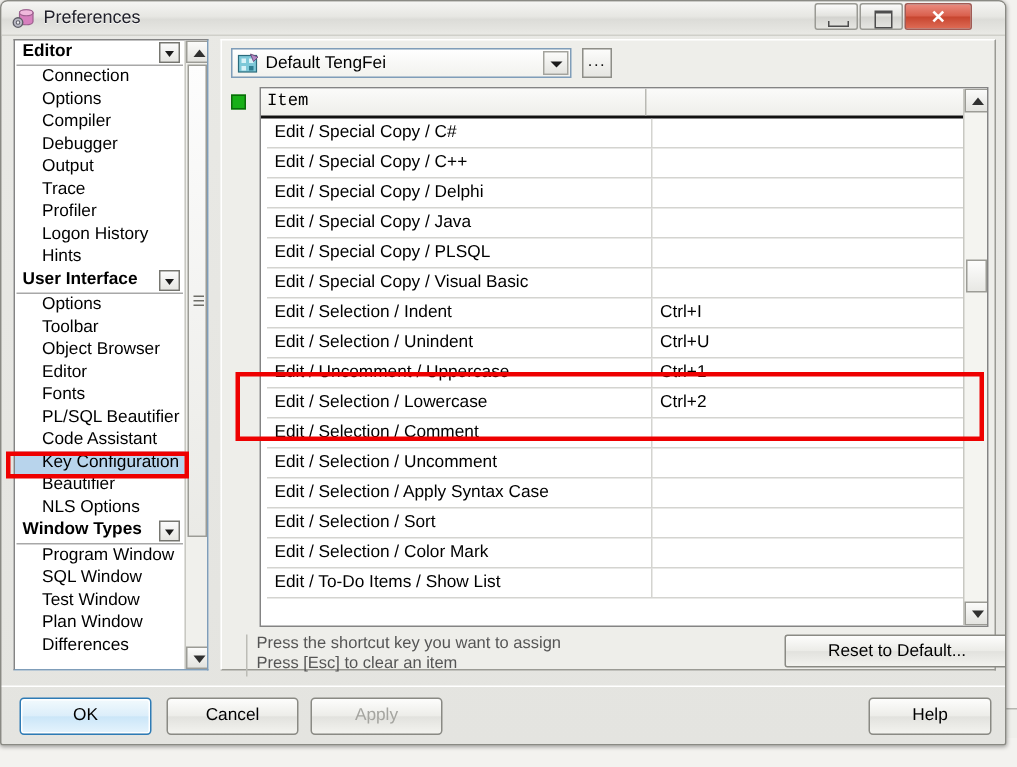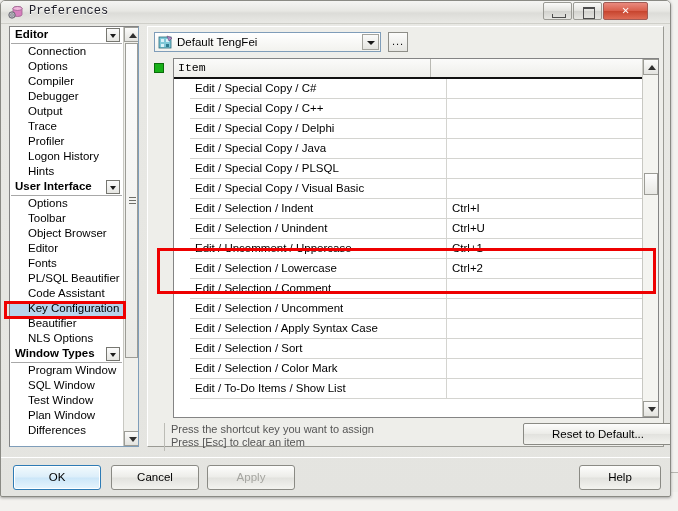--- a/index.html
+++ b/index.html
@@ -38,21 +38,20 @@
     border:1px solid #8a8a84;
     border-radius:5px 5px 2px 2px;
     box-shadow:0 1px 3px rgba(0,0,0,.35);
     box-sizing:border-box;
     overflow:hidden;
   }
   #titlebar{
     position:absolute;left:0;top:0;width:669px;height:22px;
     background:linear-gradient(180deg,#f5f5f3 0%,#e7e7e3 45%,#dcdcd8 55%,#e9e9e5 100%);
     border-bottom:1px solid #cfcfc9;
-    font-family:Liberation Mono, monospace;
   }
   #title-icon{
     position:absolute;left:7px;top:3px;width:16px;height:16px;
   }
   #title-text{
     position:absolute;left:28px;top:3px;
     font-size:12px;color:#20202a;
     text-shadow:0 1px 0 rgba(255,255,255,.9);
     white-space:nowrap;
   }
@@ -221,21 +220,21 @@
     font-family:Liberation Mono, monospace;
   }
   #grid-head .hc{
     position:absolute;top:0;height:18px;line-height:18px;
     font-size:11.5px;color:#000;padding-left:4px;
     box-sizing:border-box;white-space:nowrap;
   }
   #grid-head .hc.c0{left:0;width:257px;border-right:1px solid #b9b9b3;}
   #grid-head .hc.c1{left:257px;width:213px;}
   #grid-body{
-    position:absolute;left:16px;top:20px;width:470px;height:338px;
+    position:absolute;left:4px;top:20px;width:470px;height:338px;
     overflow:hidden;
   }
   .row{
     position:relative;height:20px;
     border-bottom:1px solid #d4d4d0;
     box-sizing:border-box;
   }
   .row .c{
     position:absolute;top:0;height:19px;line-height:19px;
     font-size:11.5px;color:#000;padding-left:5px;

